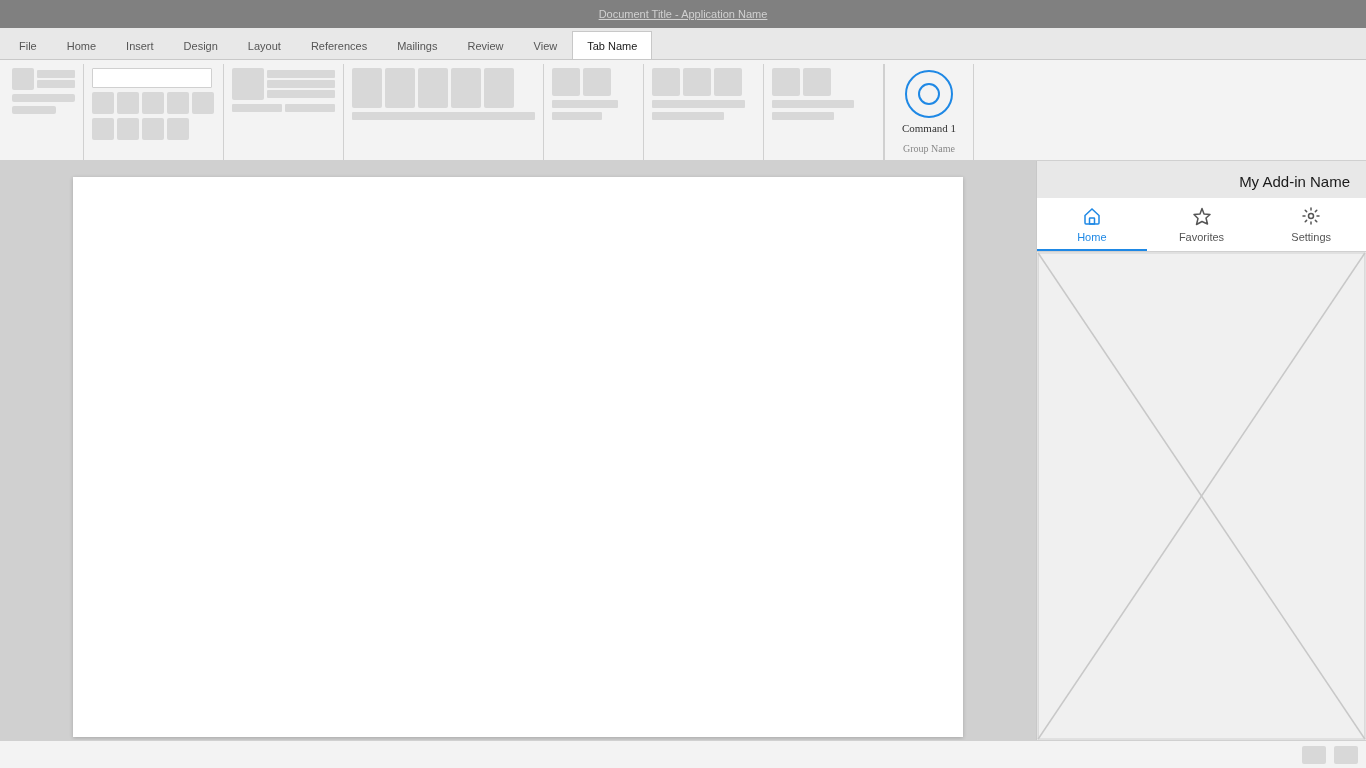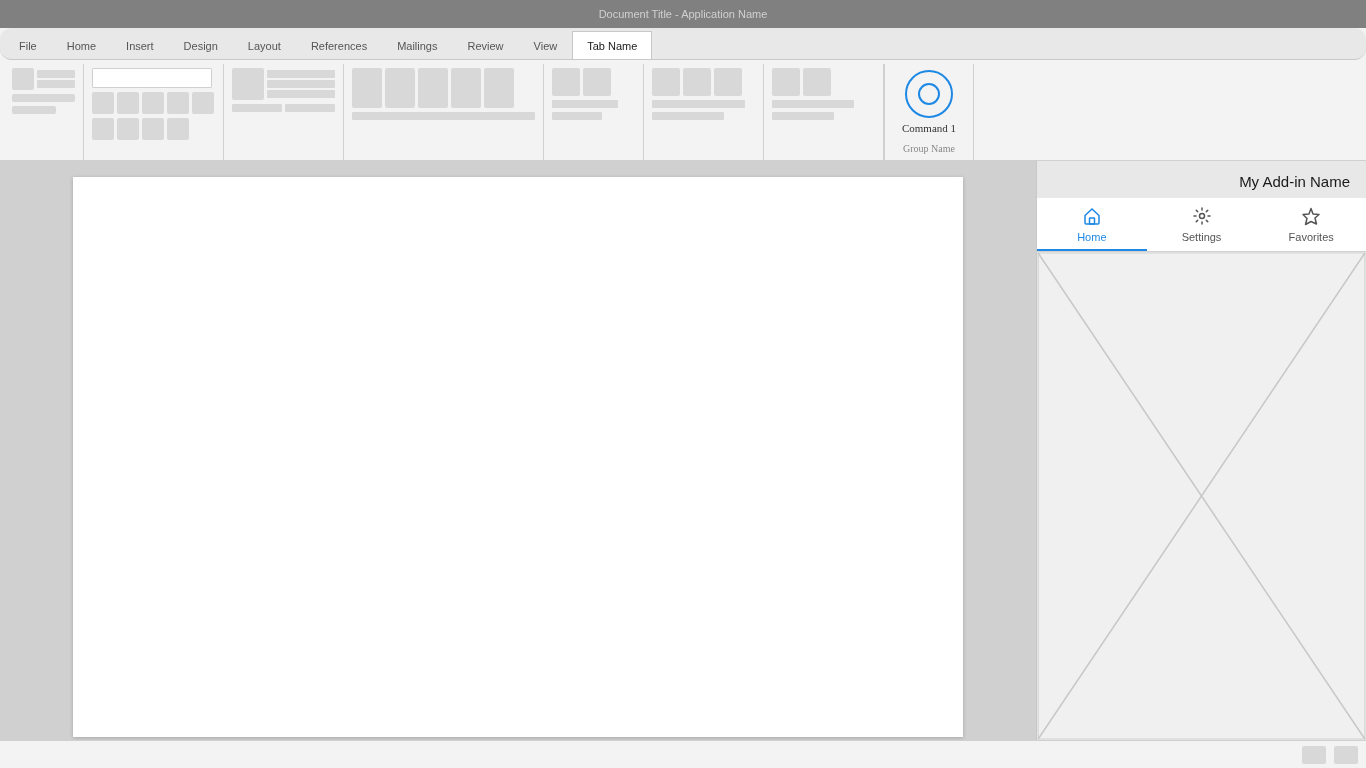--- a/index.html
+++ b/index.html
@@ -10,38 +10,38 @@
       width: 100%;
       height: 28px;
       background: #808080;
       display: flex;
       align-items: center;
       justify-content: center;
     }
     .title-bar-text {
       color: #d0d0d0;
       font-size: 11px;
+      text-decoration: underline;
     }
 
     
     .ribbon {
       width: 100%;
       background: #f3f3f3;
       border-bottom: 1px solid #d0d0d0;
     }
 
     
     .ribbon-tabs {
       height: 32px;
       background: #e8e8e8;
       display: flex;
       align-items: flex-end;
       padding-left: 4px;
       border-bottom: 1px solid #c8c8c8;
-      border-radius: 12px;
     }
     .ribbon-tab {
       height: 28px;
       padding: 0 14px;
       font-size: 11px;
       color: #555;
       display: flex;
       align-items: center;
       cursor: pointer;
       border: 1px solid transparent;
@@ -370,33 +370,33 @@
           <svg width="20" height="20" viewBox="0 0 20 20" fill="none">
             <path d="M3 9.5L10 3l7 6.5V17a1 1 0 01-1 1H4a1 1 0 01-1-1V9.5z" stroke="#1e88e5" stroke-width="1.5" fill="none"></path>
             <rect x="7.5" y="12" width="5" height="6" rx="0.5" stroke="#1e88e5" stroke-width="1.5" fill="none"></rect>
           </svg>
         </span>
         <span>Home</span>
       </div>
       <div class="sidebar-nav-item">
         <span class="nav-icon">
           <svg width="20" height="20" viewBox="0 0 20 20" fill="none">
+            <path d="M10 15.5l-5.5 3 1.5-6L2 8.5l6-.5L10 2.5l2 5.5 6 .5-4 3.5 1.5 6z" stroke="#555" stroke-width="1.5" stroke-linejoin="round" fill="none"></path>
+          </svg>
+        </span>
+        <span>Favorites</span>
+      </div>
+      <div class="sidebar-nav-item">
+        <span class="nav-icon">
+          <svg width="20" height="20" viewBox="0 0 20 20" fill="none">
             <circle cx="10" cy="10" r="2.5" stroke="#555" stroke-width="1.5"></circle>
             <path d="M10 2v2M10 16v2M2 10h2M16 10h2M4.22 4.22l1.42 1.42M14.36 14.36l1.42 1.42M4.22 15.78l1.42-1.42M14.36 5.64l1.42-1.42" stroke="#555" stroke-width="1.5" stroke-linecap="round"></path>
           </svg>
         </span>
         <span>Settings</span>
-      </div>
-      <div class="sidebar-nav-item">
-        <span class="nav-icon">
-          <svg width="20" height="20" viewBox="0 0 20 20" fill="none">
-            <path d="M10 15.5l-5.5 3 1.5-6L2 8.5l6-.5L10 2.5l2 5.5 6 .5-4 3.5 1.5 6z" stroke="#555" stroke-width="1.5" stroke-linejoin="round" fill="none"></path>
-          </svg>
-        </span>
-        <span>Favorites</span>
       </div>
     </div>
     <div class="sidebar-content">
       <div class="x-placeholder">
         <svg viewBox="0 0 300 500" preserveAspectRatio="none" xmlns="http://www.w3.org/2000/svg">
           <rect width="300" height="500" fill="#f0f0f0"></rect>
           <rect x="1" y="1" width="298" height="498" fill="none" stroke="#d0d0d0" stroke-width="1"></rect>
           <line x1="1" y1="1" x2="299" y2="499" stroke="#c8c8c8" stroke-width="1.5"></line>
           <line x1="299" y1="1" x2="1" y2="499" stroke="#c8c8c8" stroke-width="1.5"></line>
         </svg>

